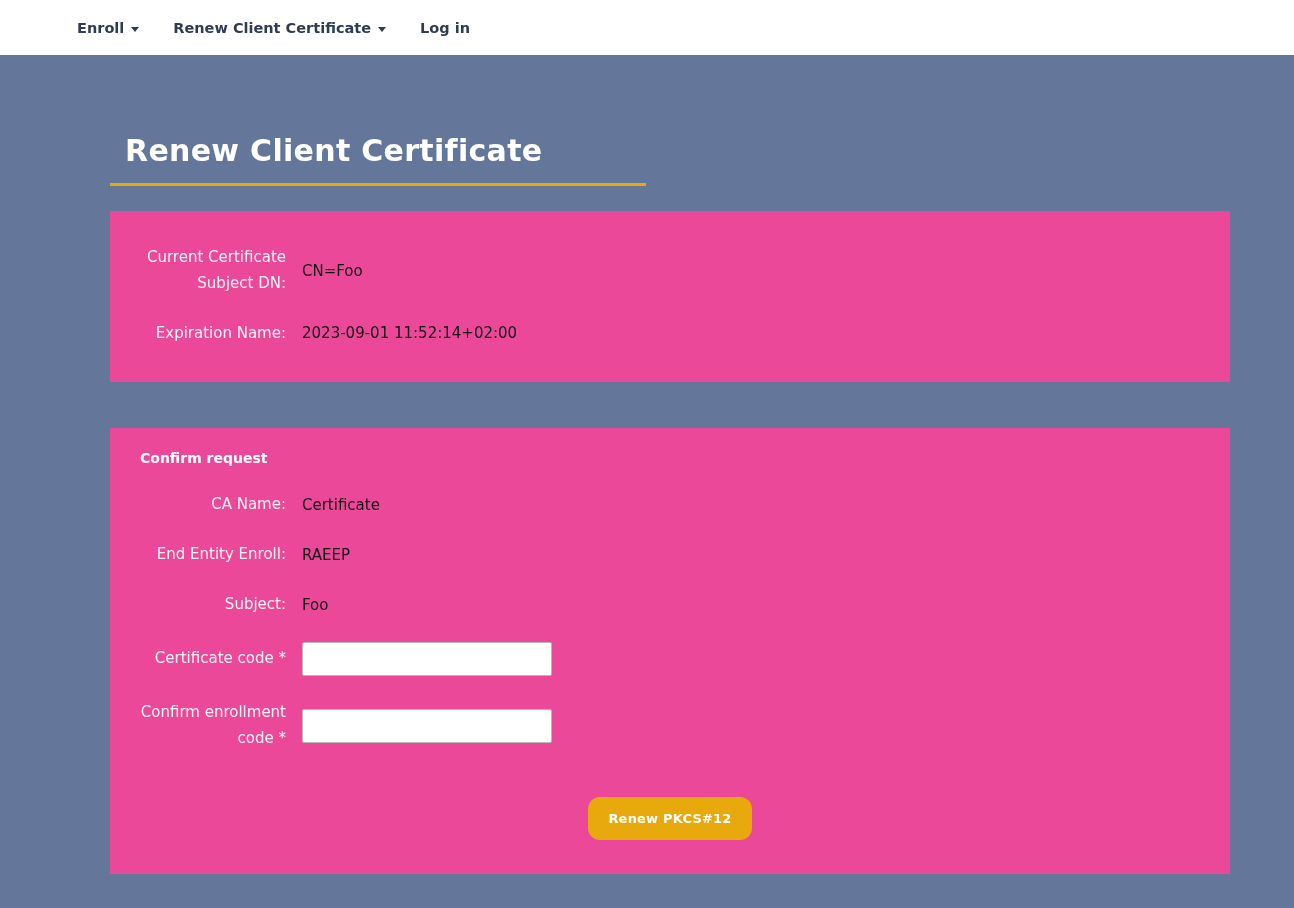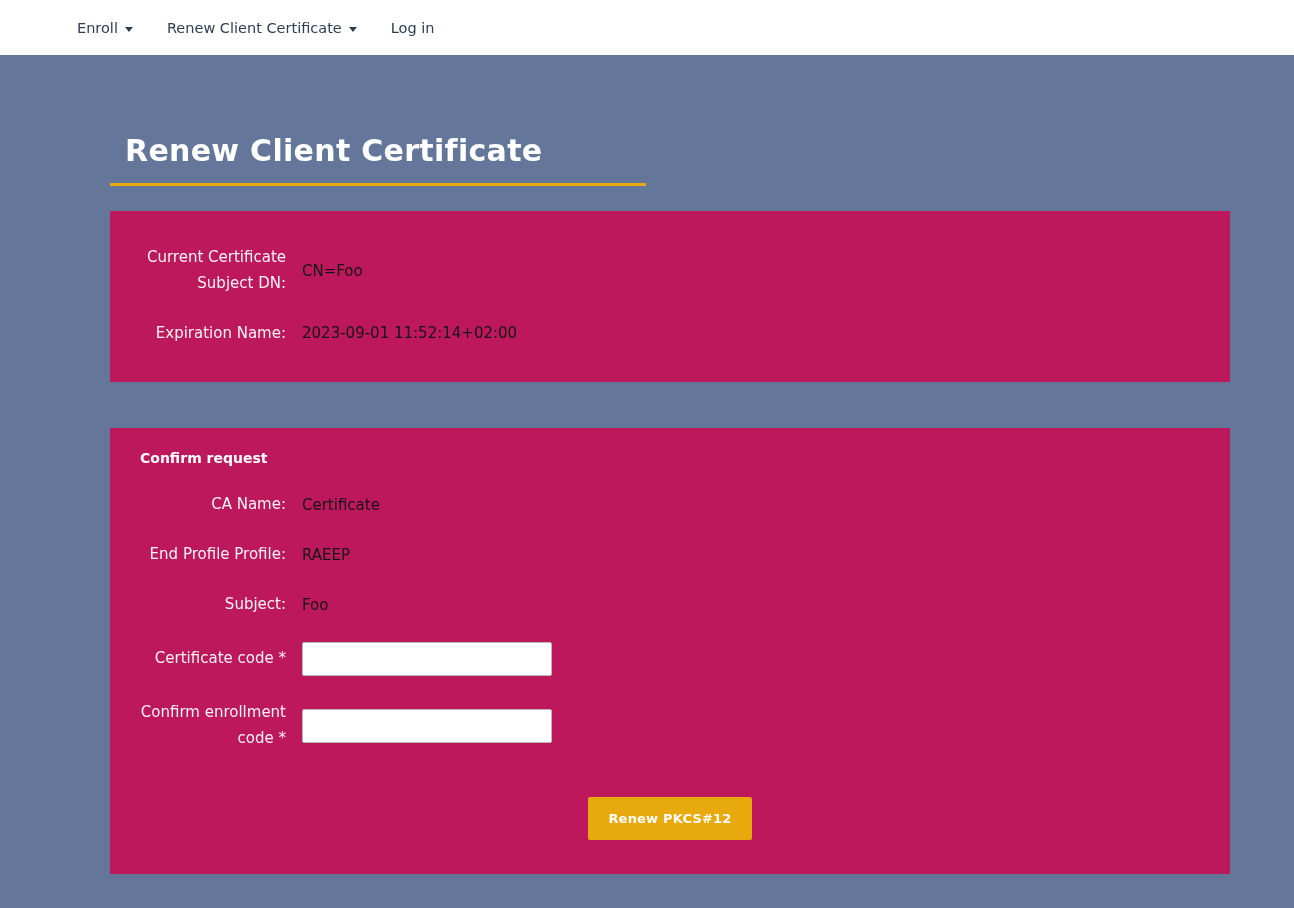--- a/index.html
+++ b/index.html
@@ -13,21 +13,21 @@
   
   .navbar {
     height: 55px;
     background: #ffffff;
     display: flex;
     align-items: center;
     padding-left: 77px;
     gap: 34px;
   }
   .nav-item {
-    font-weight: normal;
+    font-weight: bold;
     font-size: 14.5px;
     color: #2e3d52;
     display: flex;
     align-items: center;
     cursor: pointer;
     white-space: nowrap;
   }
   .caret {
     width: 0; height: 0;
     border-left: 4px solid transparent;
@@ -49,21 +49,21 @@
   .page-title {
     color: #ffffff;
     font-size: 30px;
     font-weight: bold;
     letter-spacing: 0.3px;
     line-height: 1.2;
   }
 
   
   .panel {
-    background: #be185d;
+    background: #ec4899;
     margin-top: 25px;
     padding: 22px 0 24px;
   }
   .panel.confirm { margin-top: 46px; padding: 16px 0 10px; }
 
   .panel-heading {
     color: #ffffff;
     font-size: 14px;
     font-weight: bold;
     padding: 6px 0 14px 30px;
@@ -104,21 +104,21 @@
     display: flex;
     justify-content: center;
     padding: 34px 0 24px;
   }
   .primary-button {
     background: #e8a90c;
     color: #ffffff;
     font-weight: bold;
     font-size: 13px;
     border: none;
-    border-radius: 2px;
+    border-radius: 12px;
     padding: 14px 20px;
     cursor: pointer;
     font-family: inherit;
     letter-spacing: 0.2px;
   }
 </style>
 </head>
 <body>
 
 <nav class="navbar">
@@ -155,21 +155,21 @@
 
     <section class="panel confirm">
       <h2 class="panel-heading">Confirm request</h2>
 
       <div class="form-row">
         <div class="form-label">CA Name:</div>
         <div class="form-value">Certificate</div>
       </div>
 
       <div class="form-row">
-        <div class="form-label">End Profile Profile:</div>
+        <div class="form-label">End Entity Enroll:</div>
         <div class="form-value">RAEEP</div>
       </div>
 
 
       <div class="form-row">
         <div class="form-label">Subject:</div>
         <div class="form-value">Foo</div>
       </div>
 
       <div class="form-row">

